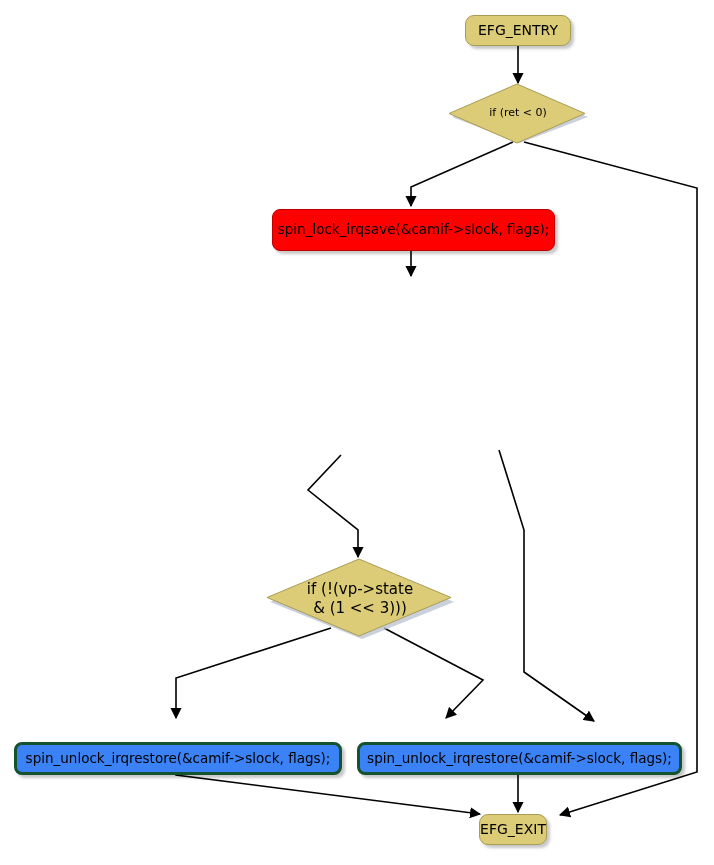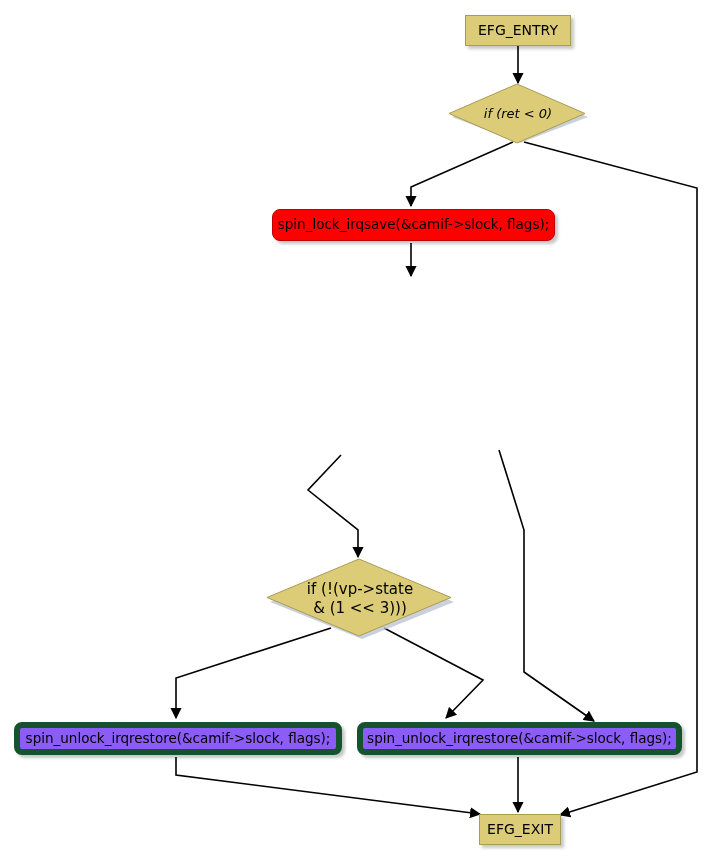--- a/index.html
+++ b/index.html
@@ -43,37 +43,38 @@
     text-align: center;
     white-space: pre;
     line-height: 1.16;
     color: #000000;
     pointer-events: none;
   }
   
   .terminal {
     background: #DDCC77;
     border: 1px solid #A89C55;
-    border-radius: 0;
+    border-radius: 9px;
     box-shadow: 3px 3px 3px rgba(0,0,0,0.22);
     font-size: 14px;
   }
   
   .stmt {
     border-radius: 8px;
     box-shadow: 3px 3px 3px rgba(0,0,0,0.22);
     font-size: 13.5px;
   }
   .stmt.red {
     background: #FF0000;
     border: 1px solid #C00000;
   }
   .stmt.green {
-    background: #8b5cf6;
-    border: 6px solid #14532d;
+    background: #3b82f6;
+    border: 3px solid #14532d;
+    margin-top: 20px;
   }
   
   .diamond { }
   .diamond svg {
     position: absolute;
     left: 0; top: 0;
     width: 100%;
     height: 100%;
     overflow: visible;
   }
@@ -83,22 +84,21 @@
   .diamond.big .node-label {
     font-size: 12.5px;
     line-height: 1.28;
     padding-left: 14px;
   }
   .diamond.small .node-label {
     font-size: 15px;
     line-height: 1.3;
   }
   .diamond.cond-top .node-label {
-    font-size: 13px;
-    font-style: italic;
+    font-size: 11px;
   }
 </style>
 </head>
 <body>
 
 <div id="canvas">
 
   <svg class="edges" viewBox="0 0 714 865" xmlns="http://www.w3.org/2000/svg">
     <defs>
       <marker id="arrow" viewBox="0 0 10 10" refX="9" refY="5" markerWidth="7" markerHeight="7" orient="auto-start-reverse">
@@ -132,21 +132,21 @@
   </div>
 
   <div class="node diamond cond-top" style="left:448px; top:84px; width:140px; height:59px;">
     <svg viewBox="0 0 140 59" preserveAspectRatio="none">
       <polygon points="72,4 140,33 72,59 4,33" fill="#B9C2D0" opacity="0.75"></polygon>
       <polygon points="69,0 137,29.5 69,59 1,29.5" fill="#DDCC77" stroke="#A89C55" stroke-width="1"></polygon>
     </svg>
     <div class="node-label" style="padding-right:4px;">if (ret &lt; 0)</div>
   </div>
 
-  <div class="node stmt red" style="left:272px; top:209px; width:283px; height:32px;text-decoration:underline;">
+  <div class="node stmt red" style="left:272px; top:209px; width:283px; height:42px;text-decoration:underline;">
     <div class="node-label">spin_lock_irqsave(&amp;camif-&gt;slock, flags);</div>
   </div>
 
 
   <div class="node diamond small" style="left:266px; top:559px; width:188px; height:80px;">
     <svg viewBox="0 0 188 80" preserveAspectRatio="none">
       <polygon points="96,4 188,43 96,80 4,43" fill="#B9C2D0" opacity="0.75"></polygon>
       <polygon points="93,0 185,38.5 93,77 1,38.5" fill="#DDCC77" stroke="#A89C55" stroke-width="1"></polygon>
     </svg>
     <div class="node-label" style="padding-bottom:3px; padding-right:4px;">if (!(vp-&gt;state
@@ -154,17 +154,17 @@
   </div>
 
   <div class="node stmt green" style="left:14px; top:722px; width:328px; height:33px;">
     <div class="node-label">spin_unlock_irqrestore(&amp;camif-&gt;slock, flags);</div>
   </div>
 
   <div class="node stmt green" style="left:357px; top:722px; width:325px; height:33px;">
     <div class="node-label">spin_unlock_irqrestore(&amp;camif-&gt;slock, flags);</div>
   </div>
 
-  <div class="node terminal" style="left:479px; top:814px; width:82px; height:31px;">
+  <div class="node terminal" style="left:479px; top:814px; width:68px; height:31px;">
     <div class="node-label">EFG_EXIT</div>
   </div>
 
 </div>
 
 </body></html>

